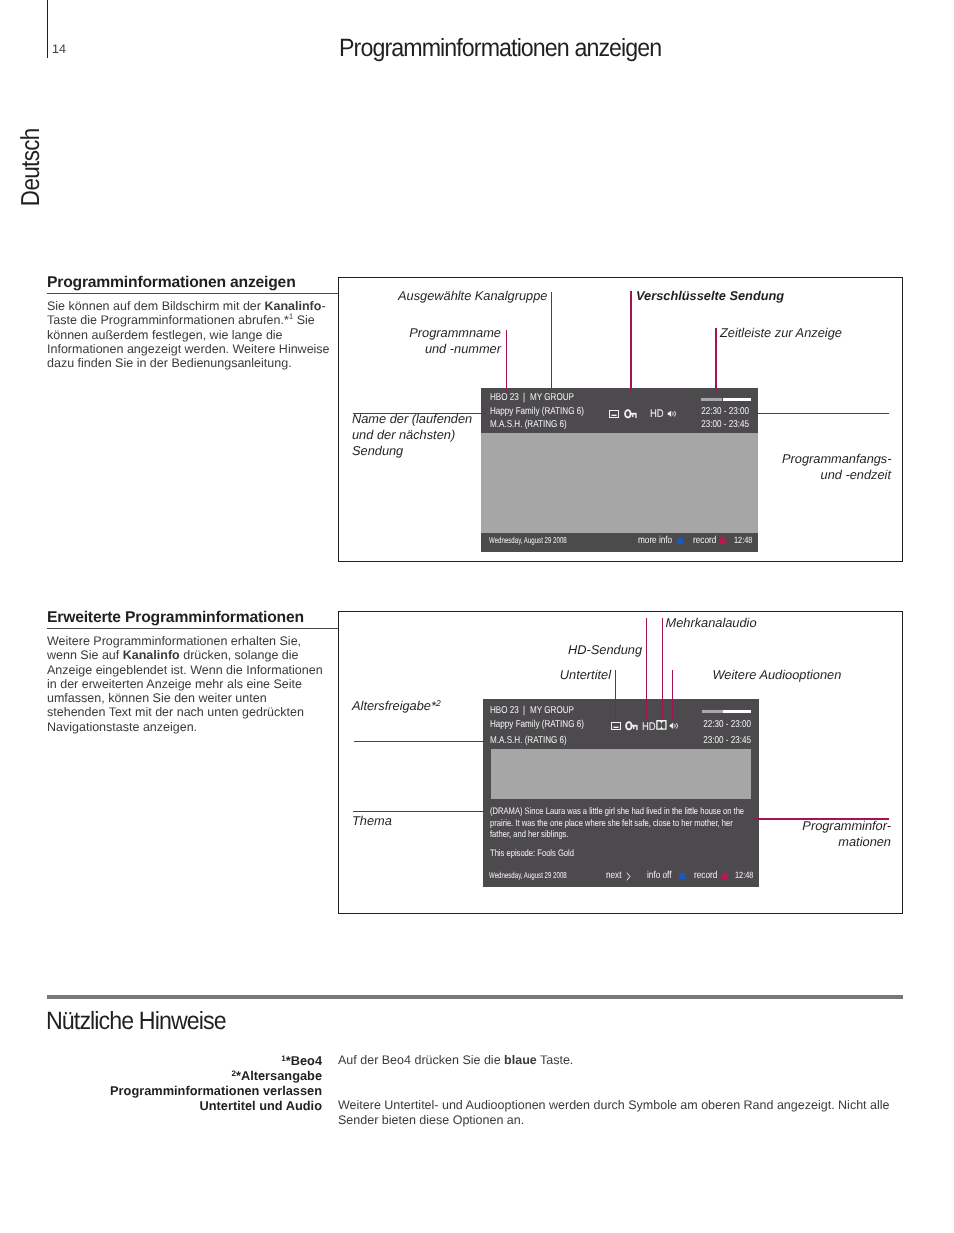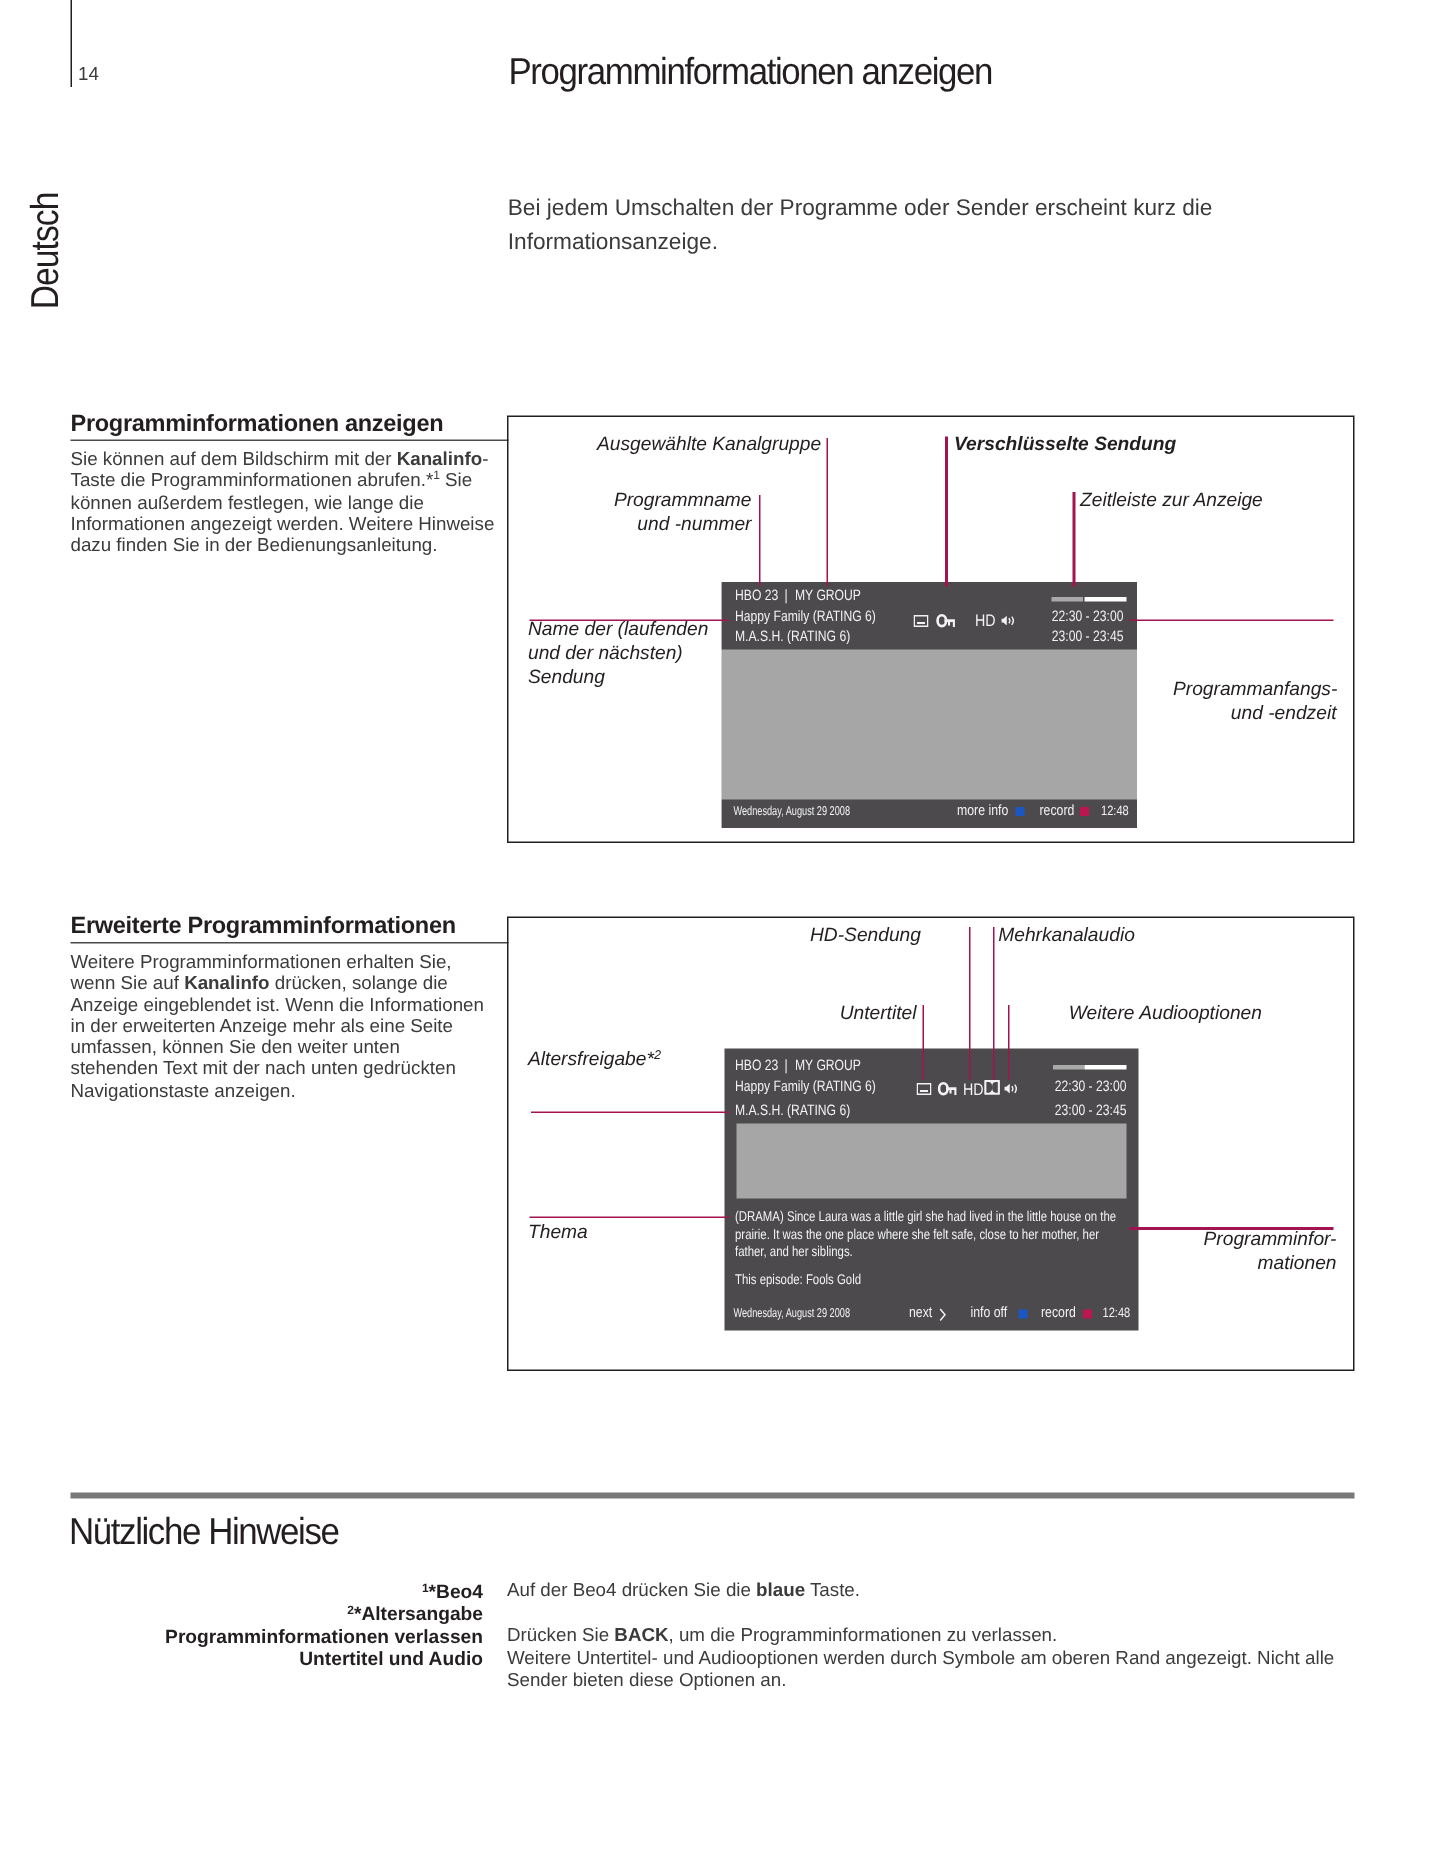--- a/index.html
+++ b/index.html
@@ -59,21 +59,20 @@
 </style>
 </head>
 <body>
 
 <div class="page">
 
   <div class="abs" id="page-rule"></div>
   <div class="abs" id="page-number">14</div>
   <div class="abs" id="lang-tab"><span>Deutsch</span></div>
   <div class="abs" id="doc-title">Programminformationen anzeigen</div>
-  <div class="abs" id="intro">Bei jedem Umschalten der Programme oder Sender erscheint kurz die Informationsanzeige.</div>
 
   <div class="abs sec-h" style="left:47px;top:275px;">Programminformationen anzeigen</div>
   <div class="abs sec-rule" style="top:293px;"></div>
   <div class="abs sec-body" style="top:299px;">Sie können auf dem Bildschirm mit der <b>Kanalinfo</b>-Taste die Programminformationen abrufen.*<sup>1</sup> Sie können außerdem festlegen, wie lange die Informationen angezeigt werden. Weitere Hinweise dazu finden Sie in der Bedienungsanleitung.</div>
 
   <div class="abs sec-h" style="left:47px;top:610px;">Erweiterte Programminformationen</div>
   <div class="abs sec-rule" style="top:628px;"></div>
   <div class="abs sec-body" style="top:634px;width:276px;">Weitere Programminformationen erhalten Sie, wenn Sie auf <b>Kanalinfo</b> drücken, solange die Anzeige eingeblendet ist. Wenn die Informationen in der erweiterten Anzeige mehr als eine Seite umfassen, können Sie den weiter unten stehenden Text mit der nach unten gedrückten Navigationstaste anzeigen.</div>
 
   <div class="abs figbox" id="fig1-box" style="left:338px;top:277px;width:565px;height:285px;"></div>
@@ -142,21 +141,21 @@
   <div class="abs figbox" id="fig2-box" style="left:338px;top:611px;width:565px;height:303px;"></div>
 
   <div class="lead lead-v" style="left:645.8px;top:617.8px;height:102px;"></div>
   <div class="lead lead-v" style="left:661.8px;top:617.8px;height:102px;"></div>
   <div class="lead lead-v" style="left:614.8px;top:670.2px;height:49.6px;"></div>
   <div class="lead lead-v" style="left:671.9px;top:670.2px;height:49.6px;"></div>
   <div class="lead lead-h" style="left:354px;top:740.6px;width:132px;"></div>
   <div class="lead lead-h" style="left:353px;top:810.6px;width:133px;"></div>
   <div class="lead lead-h" style="left:753px;top:818.2px;width:136px;"></div>
 
-  <div class="abs cl" style="left:540px;top:615px;width:102px;text-align:left;">HD-Sendung</div>
+  <div class="abs cl" style="left:540px;top:642px;width:102px;text-align:right;">HD-Sendung</div>
   <div class="abs cl" style="left:665.5px;top:615px;">Mehrkanalaudio</div>
   <div class="abs cl" style="left:515px;top:667px;width:96px;text-align:right;">Untertitel</div>
   <div class="abs cl" style="left:676.5px;top:667px;margin-left:36px;"><span>Weitere Audiooptionen</span></div>
   <div class="abs cl" style="left:352px;top:698px;"><span>Altersfreigabe*</span><sup>2</sup></div>
   <div class="abs cl" style="left:352px;top:813px;">Thema</div>
   <div class="abs cl" style="left:781px;top:818px;width:110px;text-align:right;">Programminfor-
 mationen</div>
 
   <div class="tv" id="tv2" style="left:483px;top:699px;width:276px;height:188px;background:#4c4a4d;">
     <div class="abs" style="left:8px;top:50px;width:260px;height:50px;background:#a6a6a6;"></div>
@@ -216,18 +215,17 @@
 
   <div class="abs" id="bottom-rule"></div>
   <div class="abs" id="notes-title">Nützliche Hinweise</div>
 
   <div class="abs note-lbl" style="top:1053px;"><sup>1</sup>*<b>Beo4</b></div>
   <div class="abs note-txt" style="top:1053px;width:560px;">Auf der Beo4 drücken Sie die <b>blaue</b> Taste.</div>
 
   <div class="abs note-lbl" style="top:1068px;"><sup>2</sup>*<b>Altersangabe</b></div>
 
   <div class="abs note-lbl" style="top:1083px;"><b>Programminformationen verlassen</b></div>
-  <div class="abs note-txt" style="top:1083px;width:560px;">Drücken Sie <b>BACK</b>, um die Programminformationen zu verlassen.</div>
 
   <div class="abs note-lbl" style="top:1098px;"><b>Untertitel und Audio</b></div>
   <div class="abs note-txt" style="top:1098px;width:558px;">Weitere Untertitel- und Audiooptionen werden durch Symbole am oberen Rand angezeigt. Nicht alle Sender bieten diese Optionen an.</div>
 
 </div>
 
 </body></html>

